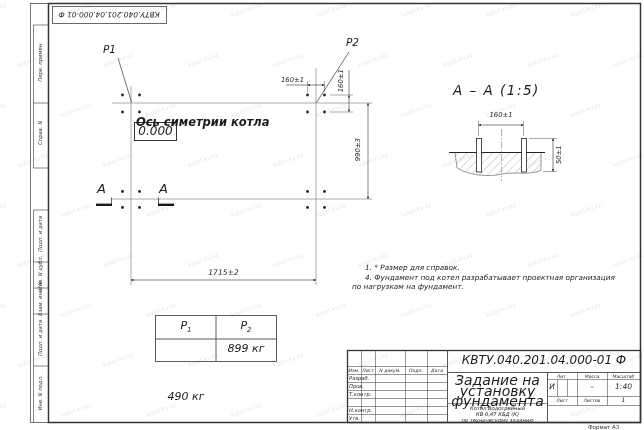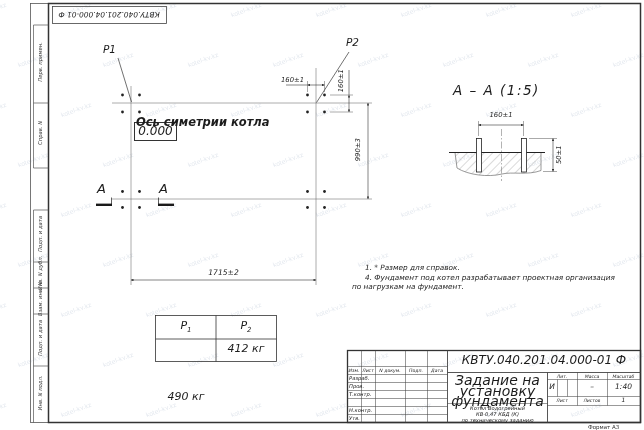--- a/index.html
+++ b/index.html
@@ -261,21 +261,21 @@
   <div class="t dim c" style="left:486px;top:111.5px;width:30px;">160±1</div>
   <div class="t dim c rot90" style="left:544.5px;top:150.5px;width:30px;">50±1</div>
 
   <div class="t c" style="left:156px;top:320px;width:60px;font-size:11px;">
     <span>P</span><sub class="sub">1</sub>
   </div>
   <div class="t c" style="left:216px;top:320px;width:60px;font-size:11px;">
     <span>P</span><sub class="sub">2</sub>
   </div>
   <div class="t c" style="left:156px;top:343px;width:60px;font-size:11px;margin-top:48px;">490 кг</div>
-  <div class="t c" style="left:216px;top:343px;width:60px;font-size:11px;">412 кг</div>
+  <div class="t c" style="left:216px;top:343px;width:60px;font-size:11px;">899 кг</div>
 
   <div class="t notes" style="left:352px;top:263px;">
     <p>1. * Размер для справок.</p>
     <p>4. Фундамент под котел разрабатывает проектная организация по нагрузкам на фундамент.</p>
   </div>
 
   <div class="t c" style="left:448px;top:354px;width:192px;font-size:12px;">КВТУ.040.201.04.000-01  Ф</div>
   <div class="t c" style="left:448px;top:375px;width:99px;font-size:14px;line-height:10.5px;white-space:normal;">
     <div>Задание на</div>
     <div>установку</div>

